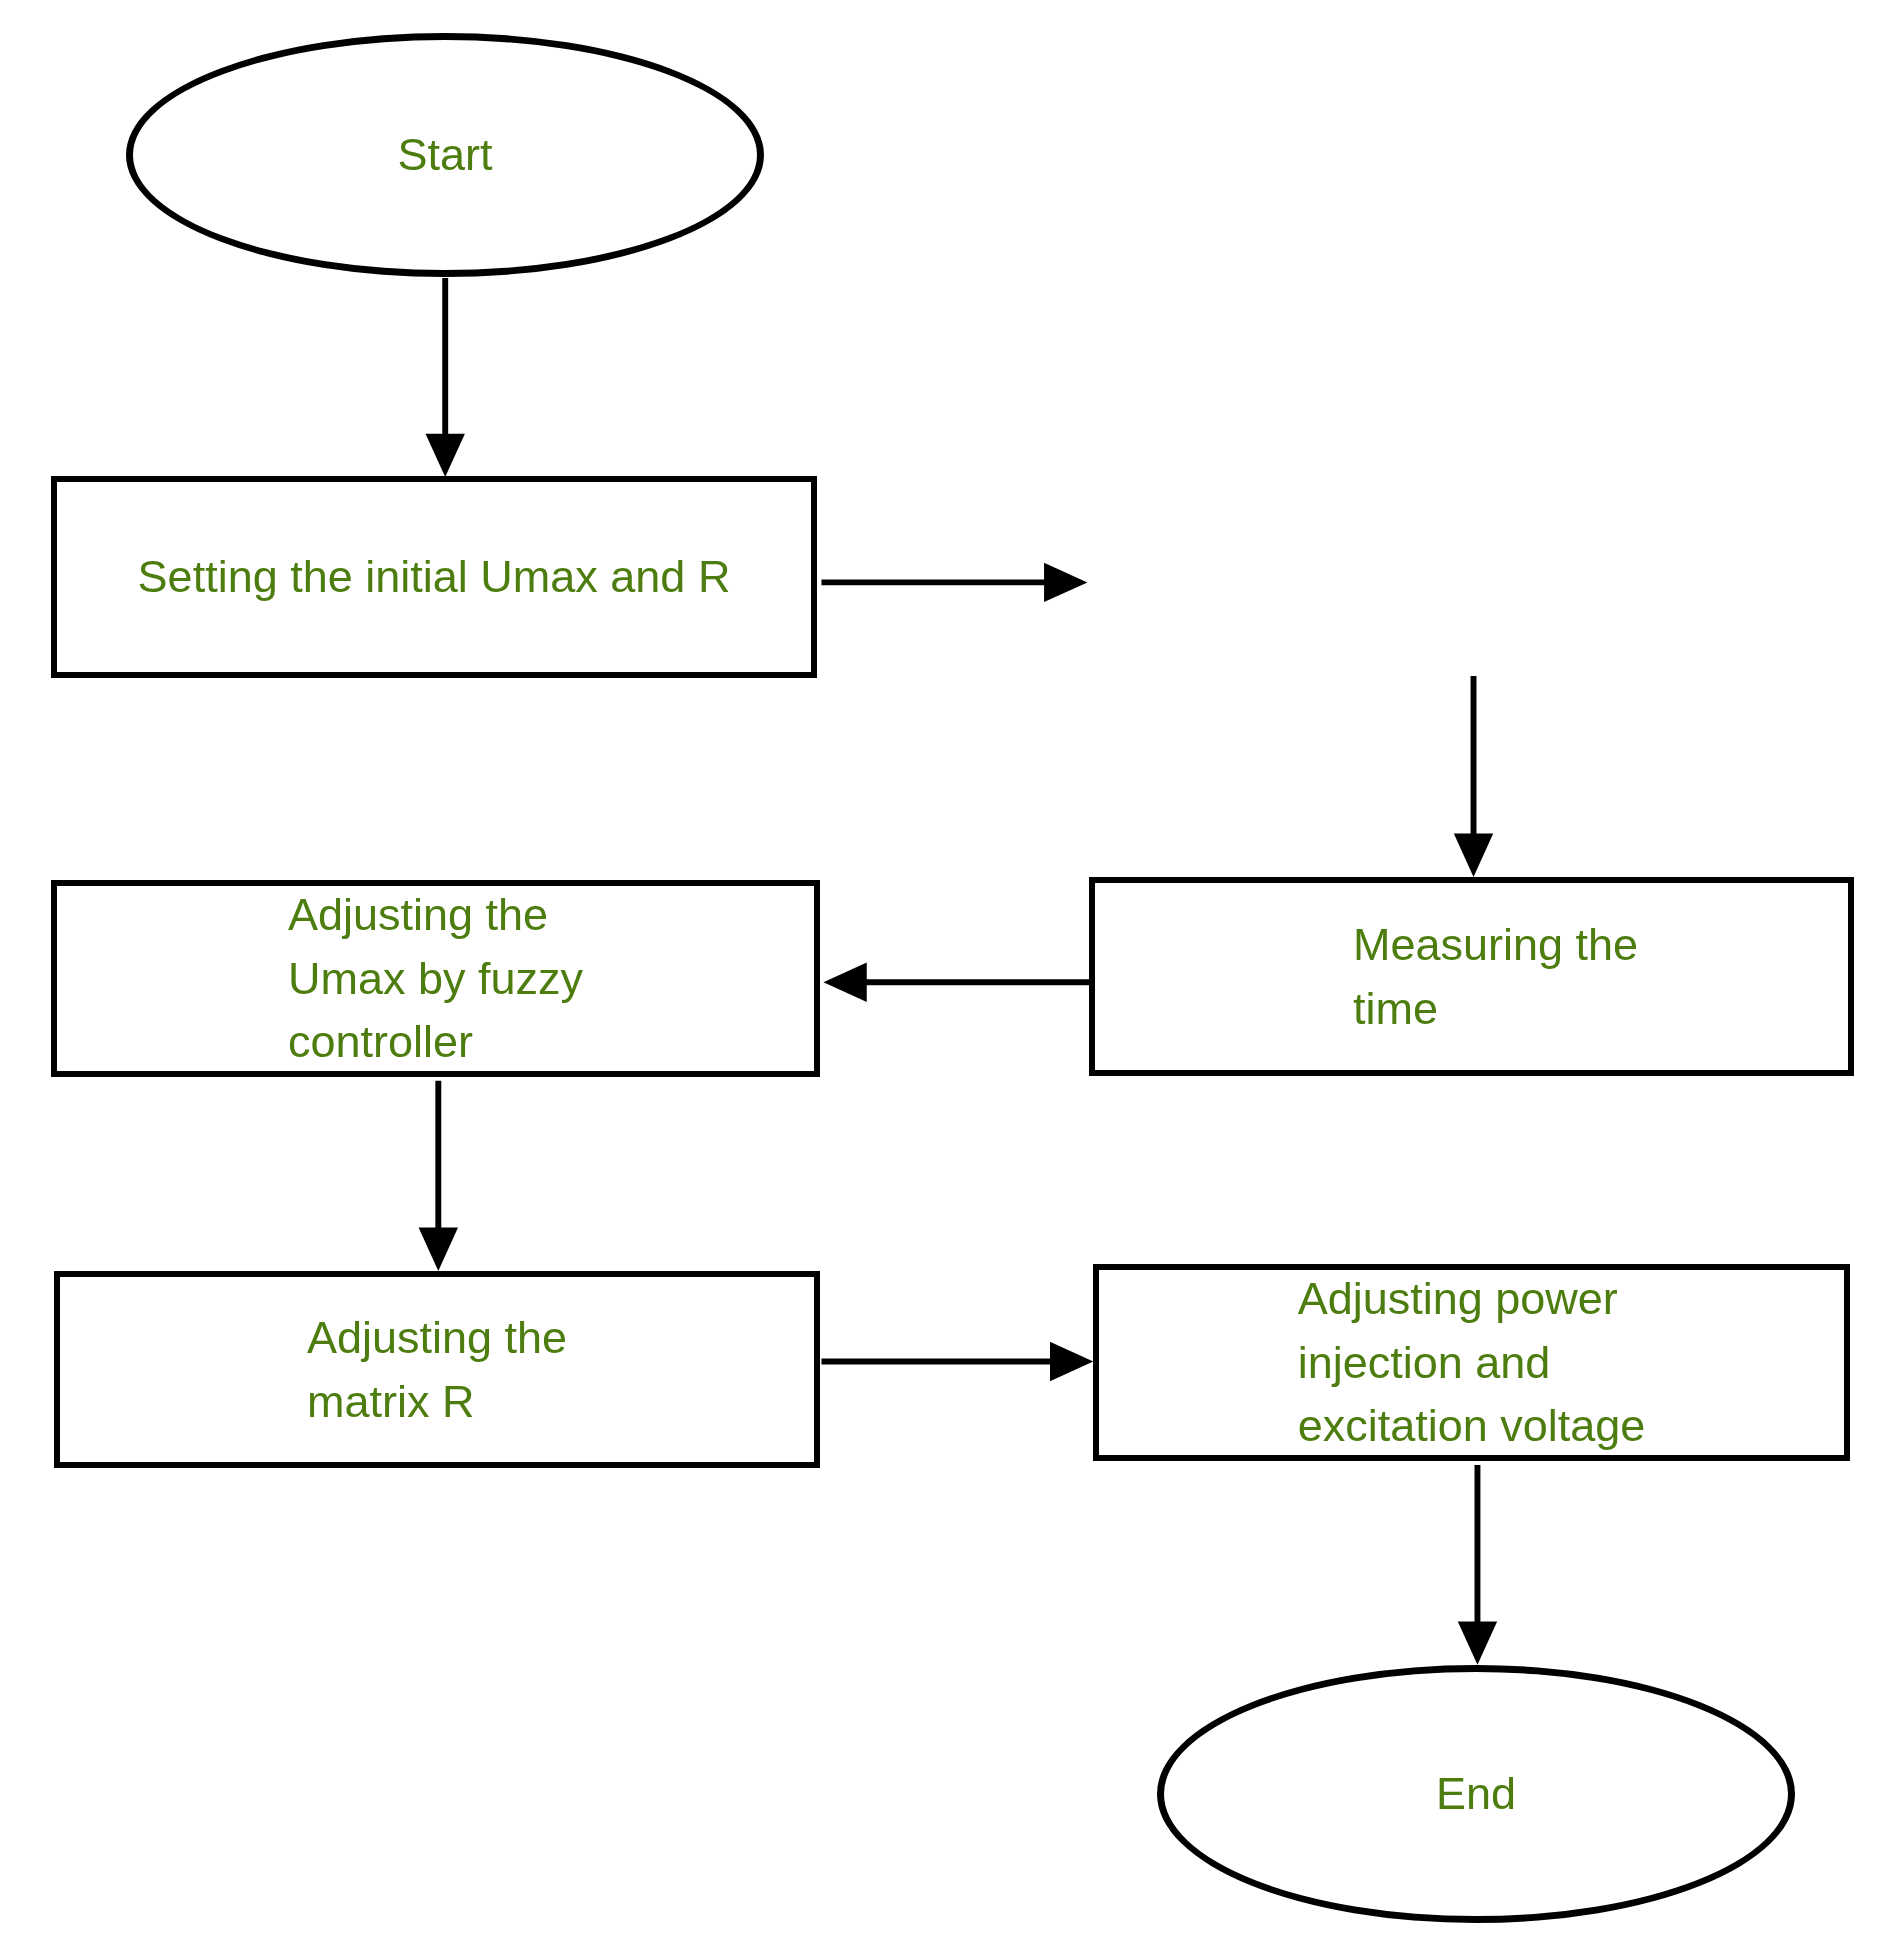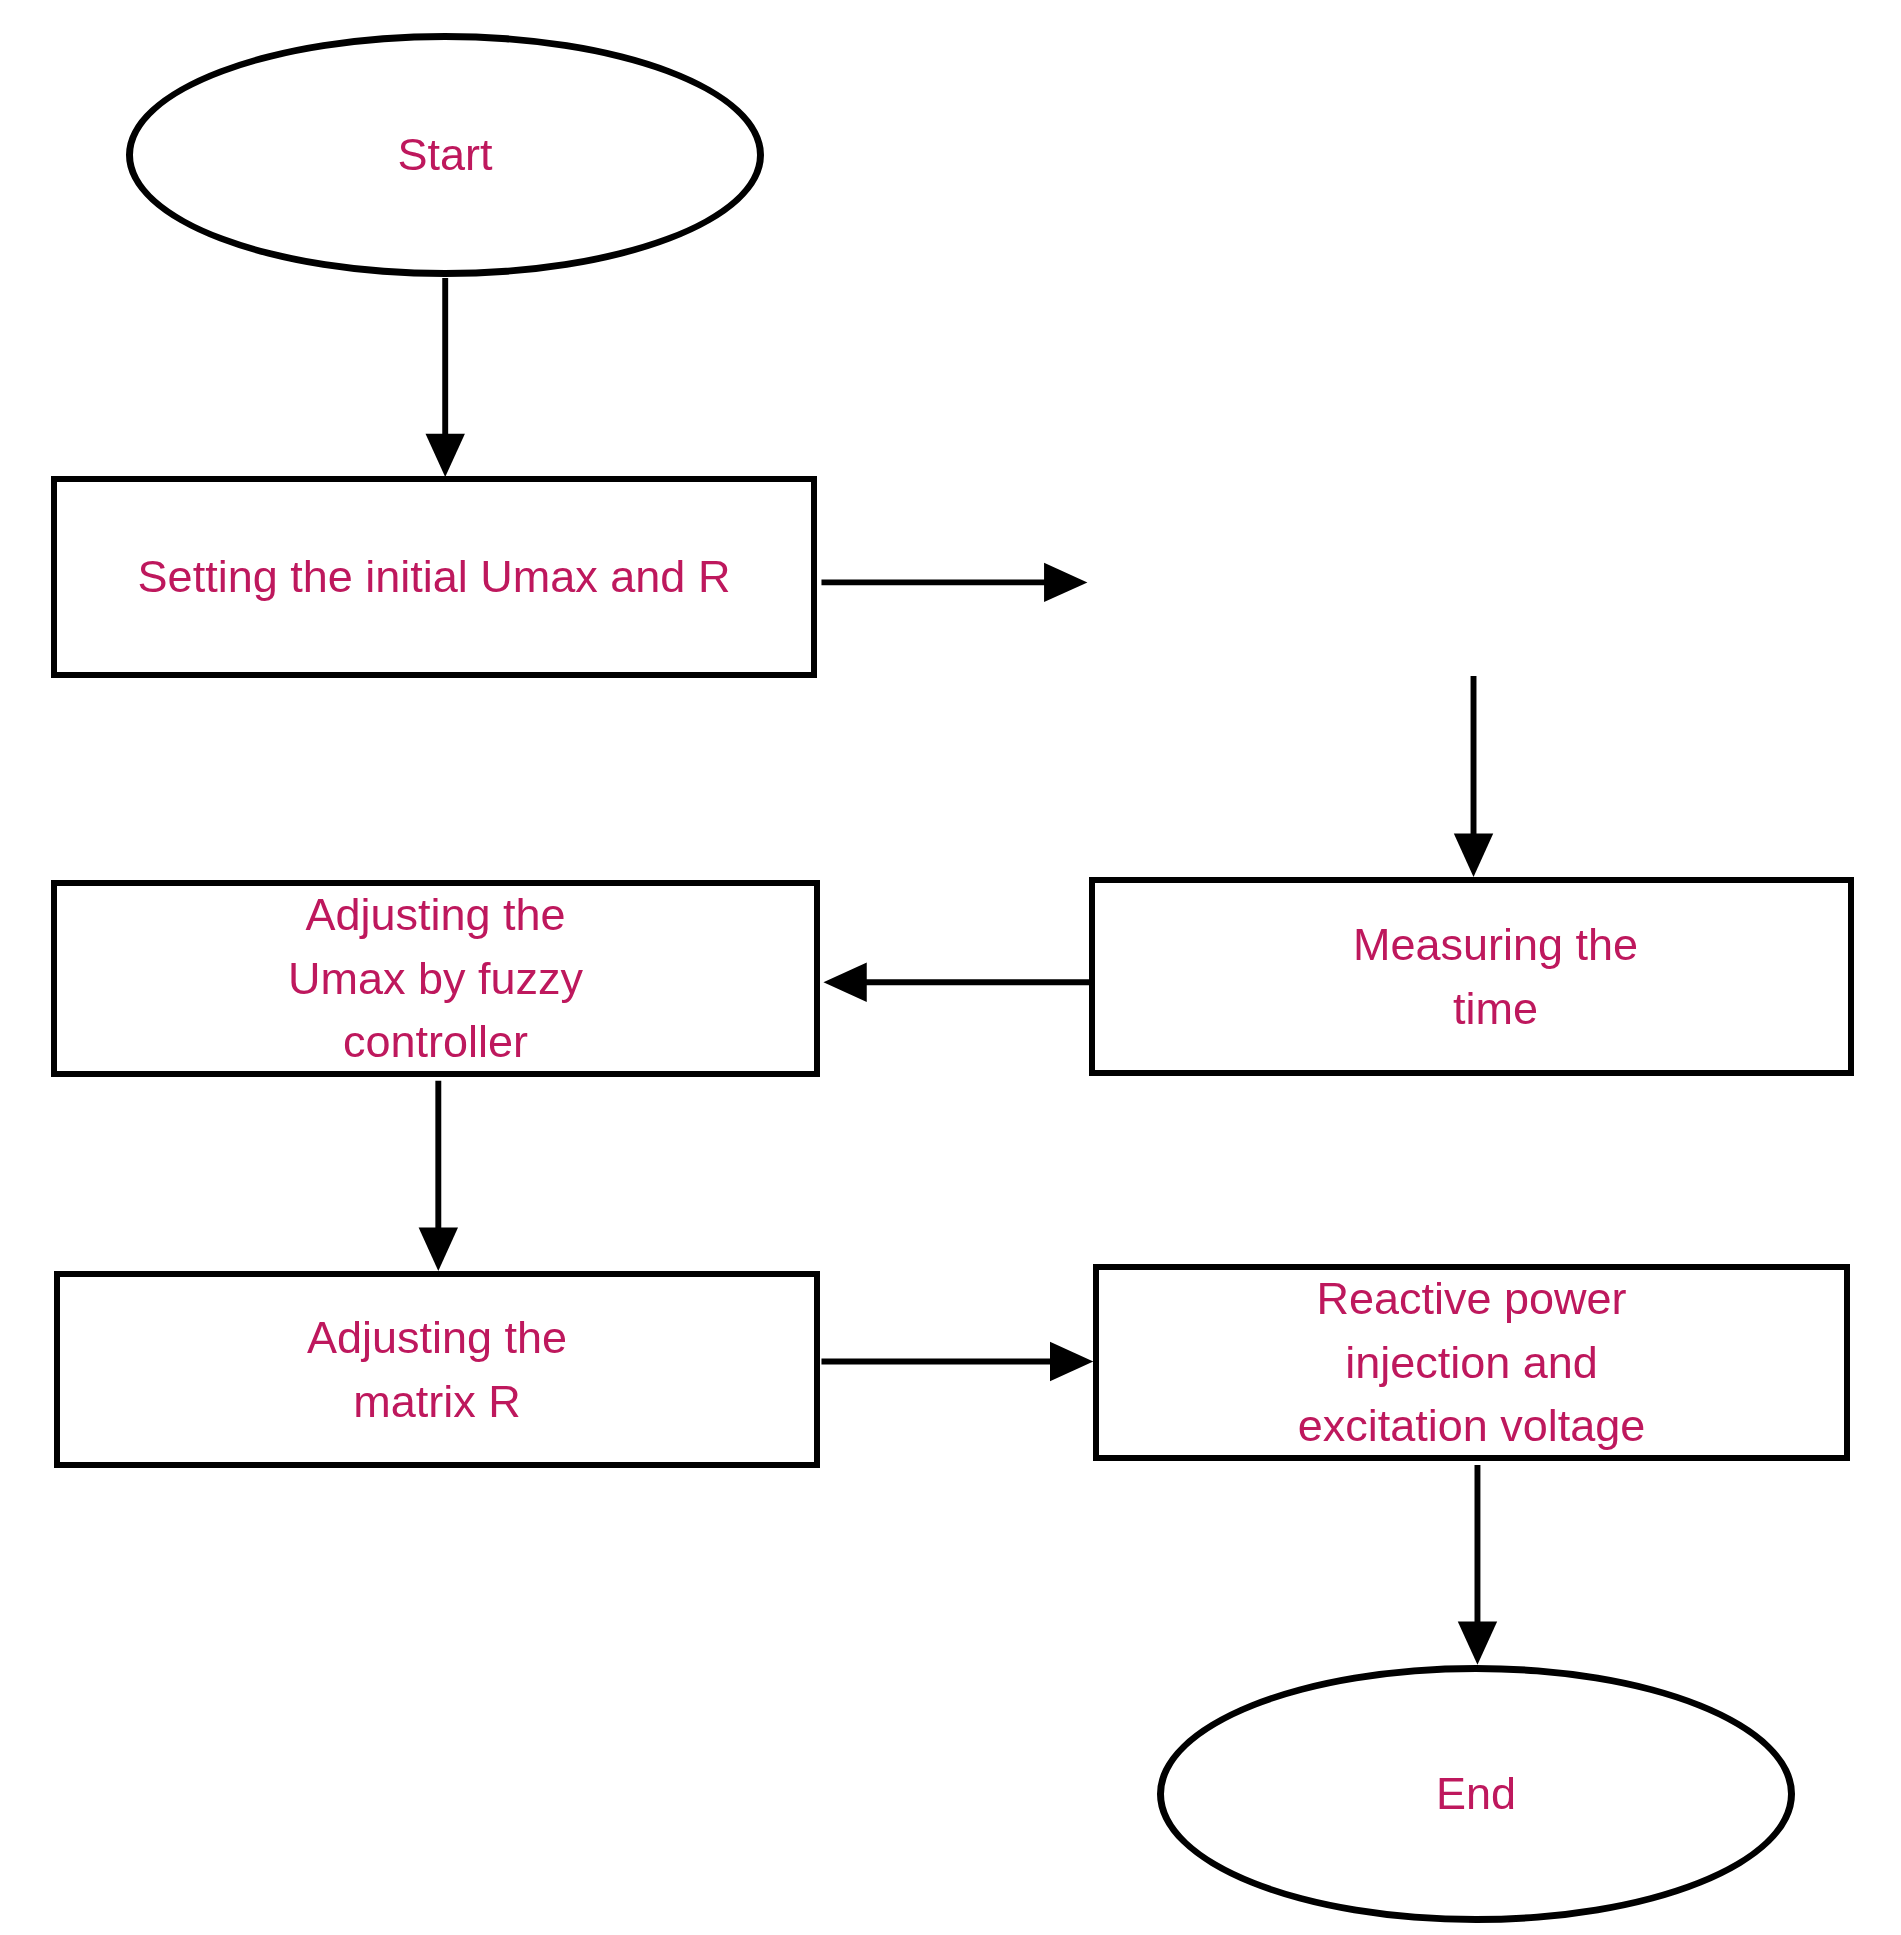--- a/index.html
+++ b/index.html
@@ -22,23 +22,22 @@
     width: 1901px;
     height: 1936px;
     pointer-events: none;
   }
   .node {
     position: absolute;
     box-sizing: border-box;
     display: flex;
     align-items: center;
     justify-content: center;
-    text-align: center;
     background: #ffffff;
-    color: #be185d;
+    color: #4d7c0f;
     font-size: 45px;
     line-height: 1.42;
   }
   .node .label {
     white-space: pre-line;
     padding: 0 9.9px;
   }
   .rect {
     border: 6.9px solid #000000;
   }
@@ -118,21 +117,21 @@
 Umax by fuzzy
 controller</span>
   </div>
 
   <div class="node rect" id="node-matrix">
     <span class="label">Adjusting the
 matrix R</span>
   </div>
 
   <div class="node rect" id="node-reactive">
-    <span class="label">Reactive power
+    <span class="label">Adjusting power
 injection and
 excitation voltage</span>
   </div>
 
   <div class="node ellipse" id="node-end">
     <span class="label">End</span>
   </div>
 
 </div>
 

